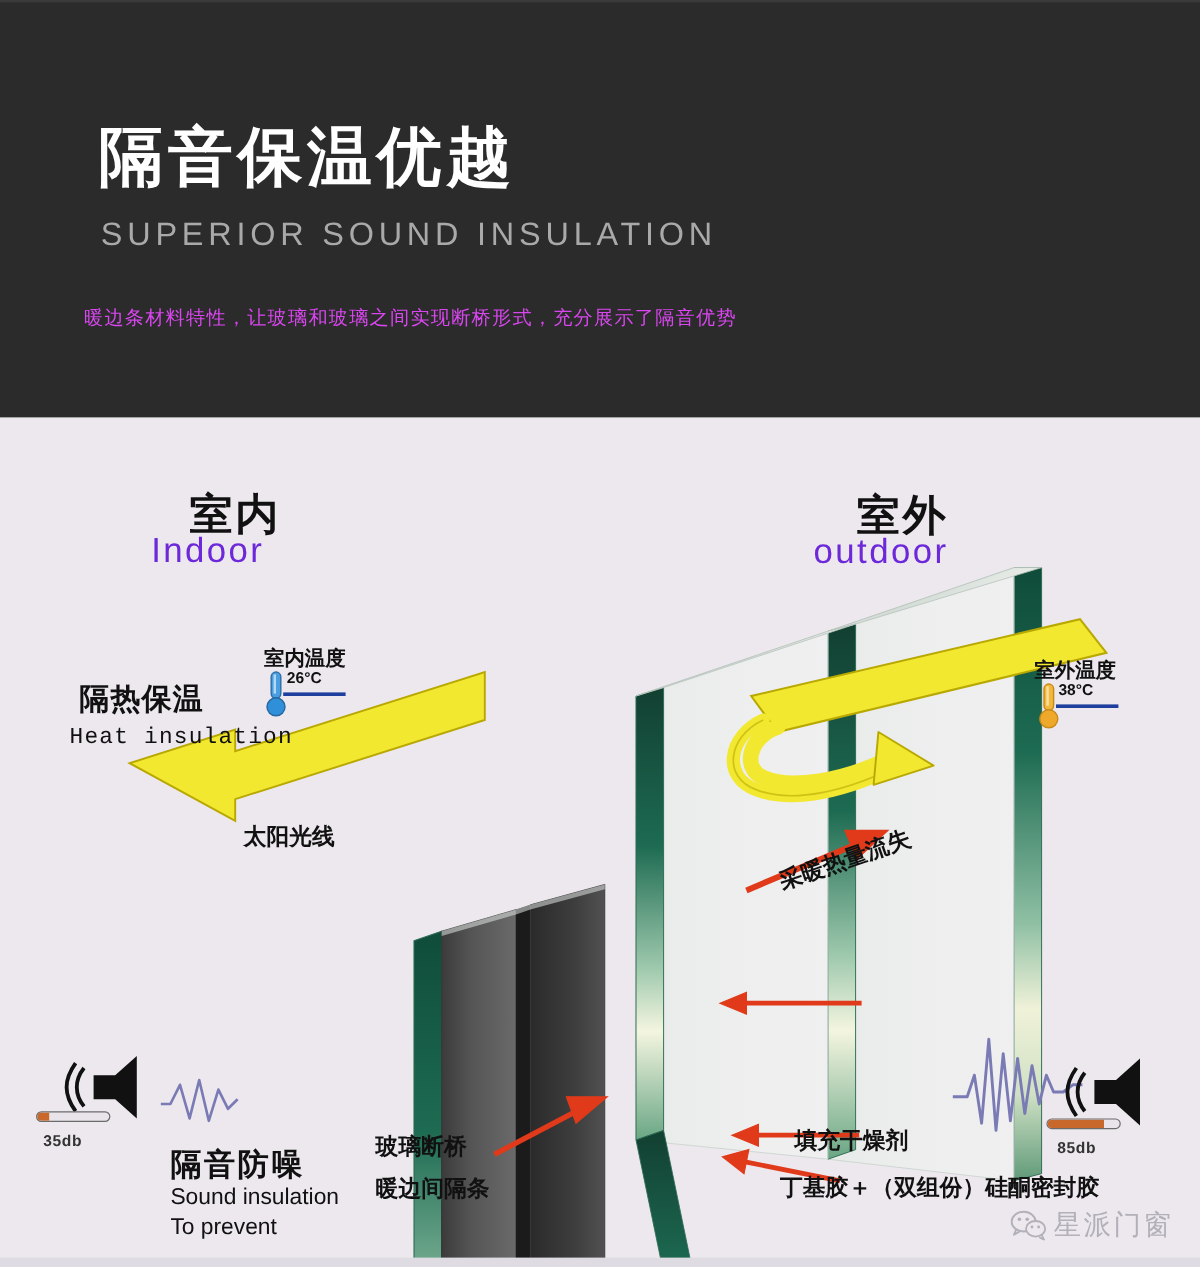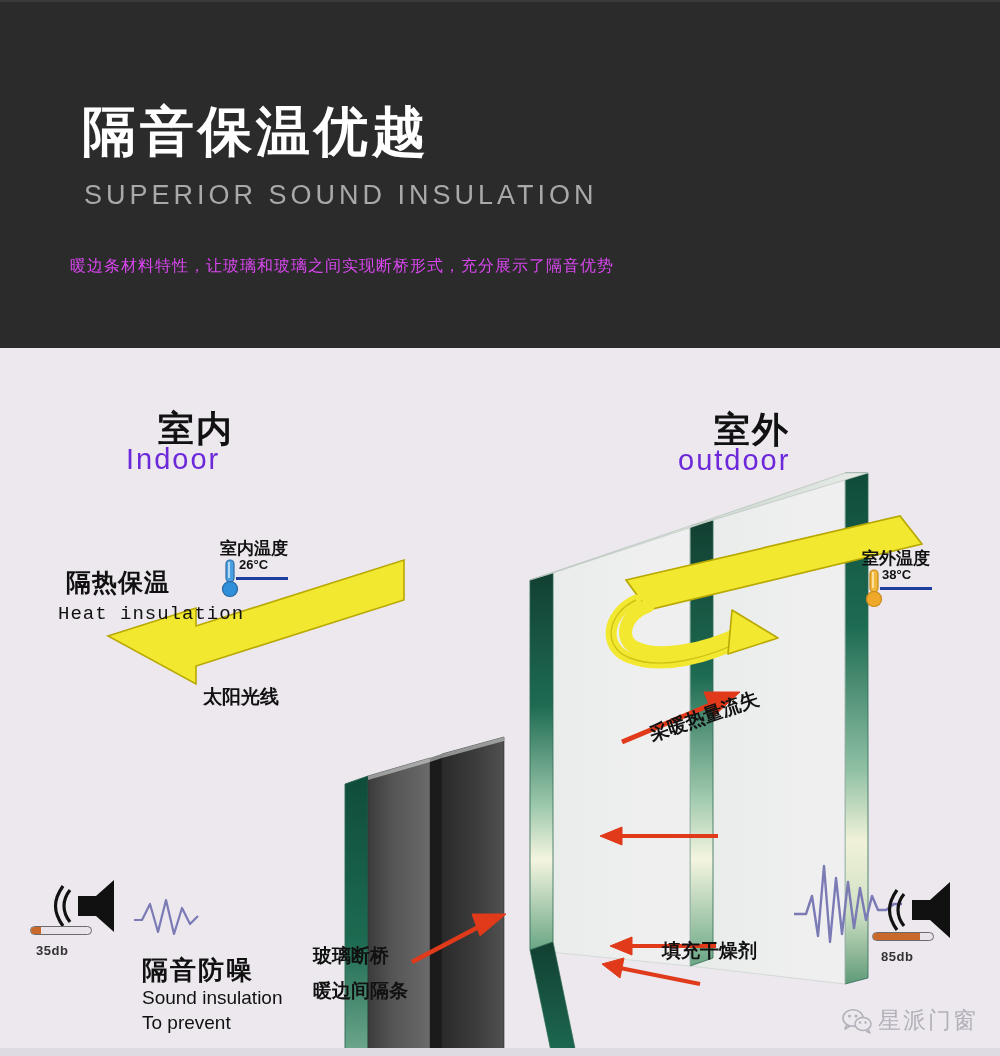--- a/index.html
+++ b/index.html
@@ -346,20 +346,21 @@
     <div class="lbl temp-txt" id="temp-in-val">26°C</div>
     <div class="temp-rule" id="temp-in-rule"></div>
 
     <div class="lbl" id="outdoor-temp-label">室外温度</div>
     <div class="lbl temp-txt" id="temp-out-val">38°C</div>
     <div class="temp-rule" id="temp-out-rule"></div>
 
     <div class="lbl" id="sunlight-label">太阳光线</div>
     <div class="lbl" id="heatloss-label">采暖热量流失</div>
     <div class="lbl" id="desiccant-label">填充干燥剂</div>
+    <div class="lbl" id="butyl-label">丁基胶＋（双组份）硅酮密封胶</div>
 
     <div class="lbl" id="bridge-l1">玻璃断桥</div>
     <div class="lbl" id="bridge-l2">暖边间隔条</div>
 
     <div class="lbl" id="sound-cn">隔音防噪</div>
     <div class="lbl" id="sound-en1">Sound insulation</div>
     <div class="lbl" id="sound-en2">To prevent</div>
 
     <div class="db-bar" id="db35-bar">
         <i style="width: 16%;"></i>

